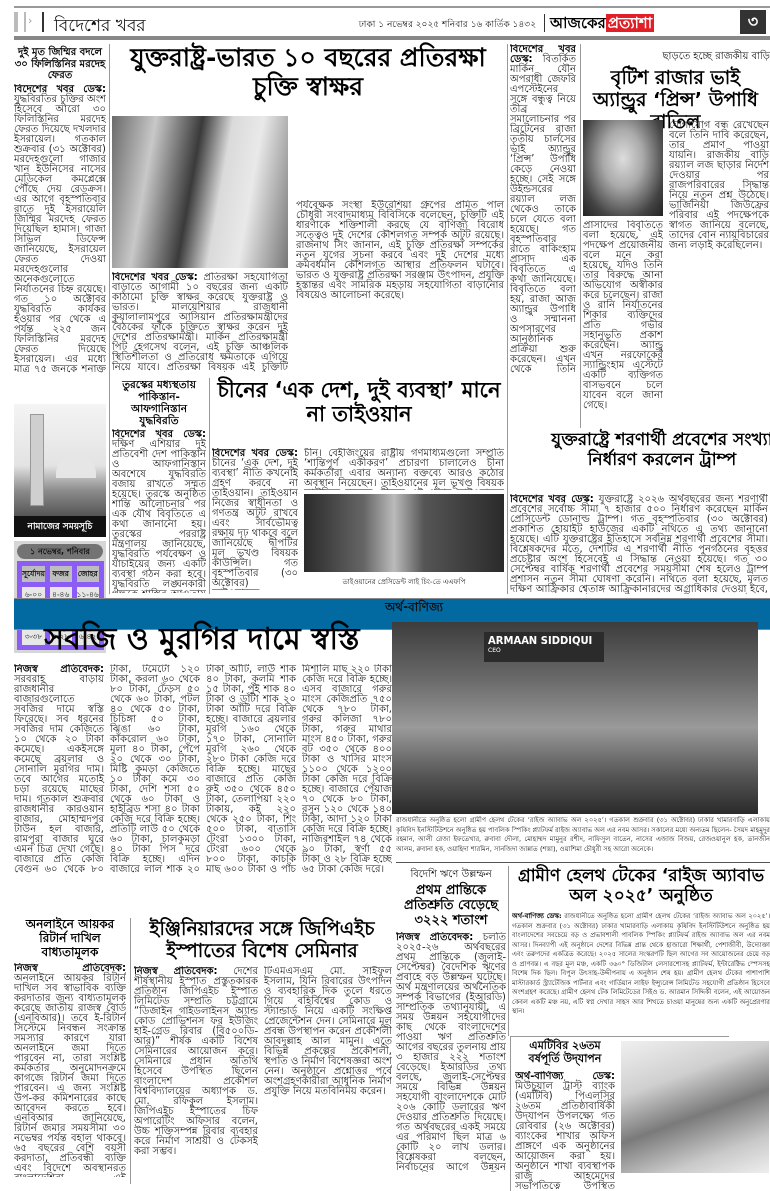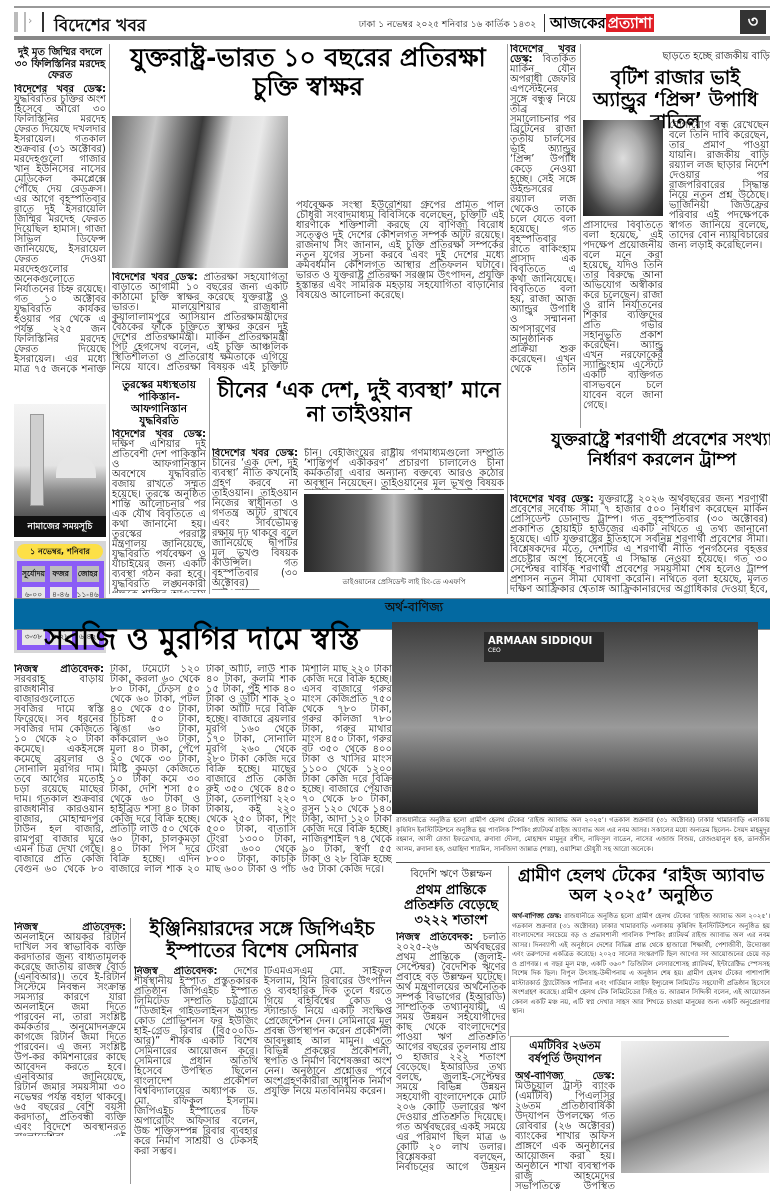--- a/index.html
+++ b/index.html
@@ -13,21 +13,21 @@
   .rule-v { position: absolute; width: 1px; background: #999; }
   .rule-h { position: absolute; height: 1px; background: #999; }
   .caption { font-size: 7px; text-align: center; color: #222; }
 
   
   #hdr-top { left: 14px; top: 6px; width: 756px; height: 2px; background: #999; }
   #hdr { left: 14px; top: 8px; width: 756px; height: 26px; }
   #hdr-mark { left: 0; top: 4px; width: 12px; height: 20px; border-left: 4px solid #bbb; border-right: 2px solid #bbb; }
   #hdr-arrow { left: 14px; top: 6px; font-size: 11px; color: #999; }
   #hdr-sep { left: 28px; top: 4px; width: 2px; height: 20px; background: #333; }
-  #section-title { left: 40px; top: 4px; font-size: 17px; font-weight: bold; }
+  #section-title { left: 40px; top: 4px; font-size: 17px; font-weight: normal; }
   #dateline { left: 272px; top: 9px; font-size: 9px; color: #222; width: 250px; text-align: right; }
   #hdr-sep2 { left: 530px; top: 6px; width: 1px; height: 18px; background: #333; }
   #logo { left: 536px; top: 3px; font-size: 15px; font-weight: bold; text-align: right; }
   #logo .p1 { color: #000; }
   #logo .p2 { color: #fff; background: #e01f26; padding: 0 2px; }
   #page-num { left: 726px; top: 2px; width: 26px; height: 24px; background: #333; color: #fff; font-size: 16px; font-weight: bold; text-align: center; line-height: 24px; }
   #hdr-bottom { left: 14px; top: 36px; width: 756px; height: 4px; background: #888; }
 
   .sec-band { left: 14px; top: 598px; width: 756px; height: 32px; background: #0369a1; border-top: 1px solid #888; border-bottom: 1px solid #888; }
   #sec2-title { left: 340px; top: 0px; font-size: 12px; font-weight: bold; width: 120px; text-align: center; line-height: 16px; }
@@ -61,21 +61,21 @@
   <div class="bodytext" style="height:290px;margin-top:3px;"><b>বিদেশের খবর ডেস্ক:</b><span> যুদ্ধবিরতির চুক্তির অংশ হিসেবে আরো ৩০ ফিলিস্তিনির মরদেহ ফেরত দিয়েছে দখলদার ইসরায়েল। গতকাল শুক্রবার (৩১ অক্টোবর) মরদেহগুলো গাজার খান ইউনিসের নাসের মেডিকেল কমপ্লেক্সে পৌঁছে দেয় রেডক্রস। এর আগে বৃহস্পতিবার রাতে দুই ইসরায়েলি জিম্মির মরদেহ ফেরত দিয়েছিল হামাস। গাজা সিভিল ডিফেন্স জানিয়েছে, ইসরায়েল ফেরত দেওয়া মরদেহগুলোর অনেকগুলোতে নির্যাতনের চিহ্ন রয়েছে। গত ১০ অক্টোবর যুদ্ধবিরতি কার্যকর হওয়ার পর থেকে এ পর্যন্ত ২২৫ জন ফিলিস্তিনির মরদেহ ফেরত দিয়েছে ইসরায়েল। এর মধ্যে মাত্র ৭৫ জনকে শনাক্ত করা সম্ভব হয়েছে। গাজার স্বাস্থ্য মন্ত্রণালয় বলছে, ইসরায়েলি বাহিনী যুদ্ধবিরতি লঙ্ঘন করে হামলা অব্যাহত রেখেছে। বৃহস্পতিবার দিনগত রাতে দক্ষিণ গাজায় ইসরায়েলি হামলায় অন্তত ৩ জন নিহত হয়েছে। গাজা সিটির শুজাইয়া এলাকায় সেনারা গুলি চালিয়েছে বলেও জানানো হয়েছে। যুদ্ধবিরতির পর থেকে ইসরায়েলি হামলায় এ পর্যন্ত ২১১ জন ফিলিস্তিনি নিহত হয়েছে।</span></div>
 </div>
 
 <div class="abs" style="left:14px;top:404px;width:92px;height:188px;">
   <div class="photo" style="height:112px;background:linear-gradient(180deg,#f4f4f4 0%,#e3e3e3 55%,#8a8a8a 78%,#555 100%);position:relative;">
     <div style="position:absolute;left:16px;top:10px;width:14px;height:92px;background:#cfcfcf;border:1px solid #999;"></div>
     <div style="position:absolute;left:42px;top:50px;width:40px;height:24px;background:#e6e6e6;border-radius:20px 20px 0 0;"></div>
   </div>
   <div style="background:#111;color:#fff;font-size:9px;font-weight:bold;text-align:center;padding:3px 0;">নামাজের সময়সূচি</div>
   <div style="background:#d6d6d6;padding:3px;margin-top:4px;">
-    <div style="background:#fde047;border-radius:8px;font-size:8px;text-align:center;font-weight:bold;padding:1px 0;margin-bottom:2px;">১ নভেম্বর, শনিবার</div>
+    <div style="background:#737373;border-radius:8px;font-size:8px;text-align:center;font-weight:bold;padding:1px 0;margin-bottom:2px;">১ নভেম্বর, শনিবার</div>
     <table class="prayer-tbl">
       <tbody>
           <tr class="h">
             <td>সূর্যোদয়</td>
             <td>ফজর</td>
             <td>জোহর</td>
           </tr>
       <tr class="v">
             <td>৬-০০</td>
             <td>৪-৪৬</td>
@@ -156,19 +156,20 @@
 <div class="abs hl" style="left:512px;top:866px;width:258px;font-size:17px;">গ্রামীণ হেলথ টেকের ‘রাইজ অ্যাবাভ অল ২০২৫’ অনুষ্ঠিত</div>
 <div class="abs bodytext" style="left:512px;top:912px;width:258px;height:122px;font-size:6.6px;line-height:9.5px;"><b>অর্থ-বাণিজ্য ডেস্ক:</b><span> রাজধানীতে অনুষ্ঠিত হলো গ্রামীণ হেলথ টেকের ‘রাইজ অ্যাবাভ অল ২০২৫’। গতকাল শুক্রবার (৩১ অক্টোবর) ঢাকার খামারবাড়ি এলাকায় কৃষিবিদ ইনস্টিটিউশনে অনুষ্ঠিত হয় বাংলাদেশের সবচেয়ে বড় ও প্রভাবশালী পাবলিক স্পিকিং প্ল্যাটফর্ম রাইজ অ্যাবাভ অল এর নবম আসর। দিনব্যাপী এই অনুষ্ঠানে দেশের বিভিন্ন প্রান্ত থেকে হাজারো শিক্ষার্থী, পেশাজীবী, উদ্যোক্তা এবং তরুণদের একত্রিত করেছে। ২০২৫ সালের সংস্করণটি ছিল আগের সব আয়োজনের চেয়ে বড় ও প্রাণবন্ত। এ বছর মূল মঞ্চ, একটি ৩৬০° ডিজিটাল লেসারশোসহ প্ল্যাটফর্ম, ইন্টারেক্টিভ স্পেসসহ বিশেষ দিক ছিল। বিপুল উৎসাহ-উদ্দীপনায় এ অনুষ্ঠান শেষ হয়। গ্রামীণ হেলথ টেকের পাশাপাশি মাস্টারকার্ড স্ট্র্যাটেজিক পার্টনার এবং গার্ডিয়ান লাইফ ইন্স্যুরেন্স লিমিটেড সহযোগী প্রতিষ্ঠান হিসেবে অংশগ্রহণ করেছে। গ্রামীণ হেলথ টেক লিমিটেডের সিইও ড. আরমান সিদ্দিকী বলেন, এই আয়োজন কেবল একটি মঞ্চ নয়, এটি স্বপ্ন দেখার সাহস আর শিখতে চাওয়া মানুষের জন্য একটি অনুপ্রেরণার স্থান।</span></div>
 
 <div class="abs box" style="left:510px;top:1036px;width:219px;height:155px;border-top:1px solid #999;border-left:1px solid #999;border-right:none;border-bottom:none;">
   <div class="hl" style="position:absolute;left:4px;top:3px;width:100px;font-size:11px;">এমটিবির ২৬তম বর্ষপূর্তি উদ্‌যাপন</div>
   <div class="bodytext" style="position:absolute;left:4px;top:34px;width:100px;height:118px;"><b>অর্থ-বাণিজ্য ডেস্ক:</b><span> মিউচুয়াল ট্রাস্ট ব্যাংক (এমটিবি) পিএলসির ২৬তম প্রতিষ্ঠাবার্ষিকী উদ্‌যাপন উপলক্ষ্যে গত রোববার (২৬ অক্টোবর) ব্যাংকের শাখার অফিস প্রাঙ্গণে এক অনুষ্ঠানের আয়োজন করা হয়। অনুষ্ঠানে শাখা ব্যবস্থাপক রাজু আহমেদের সভাপতিত্বে উপস্থিত ছিলেন ব্যাংকের কর্মকর্তা-কর্মচারীবৃন্দ, আমন্ত্রিত অতিথি ও গ্রাহকরা। আমন্ত্রিত অতিথিদের মধ্যে ছিলেন মামুন রানা, মিঠুন রায়, আলমগীর বিন জাহিদ, মোঃ শরিফুল ইসলাম, সাকিনা ইয়াসমিন, কাজল মাহমুদ, শাকাত হোসাইন, সিরাজুল হোসাইন প্রমুখ।</span></div>
   <div class="photo" style="position:absolute;left:110px;top:4px;width:148px;height:132px;background:linear-gradient(160deg,#f0f0f0 0%,#cfcfcf 30%,#7a7a7a 55%,#c9c9c9 80%,#eee 100%);"></div>
 </div>
 
 <div class="abs" style="left:14px;top:918px;width:112px;">
+  <div class="hl" style="font-size:12px;">অনলাইনে আয়কর রিটার্ন দাখিল বাধ্যতামূলক</div>
   <div class="bodytext" style="height:214px;margin-top:4px;"><b>নিজস্ব প্রতিবেদক:</b><span> অনলাইনে আয়কর রিটার্ন দাখিল সব স্বাভাবিক ব্যক্তি করদাতার জন্য বাধ্যতামূলক করেছে জাতীয় রাজস্ব বোর্ড (এনবিআর)। তবে ই-রিটার্ন সিস্টেমে নিবন্ধন সংক্রান্ত সমস্যার কারণে যারা অনলাইনে জমা দিতে পারবেন না, তারা সংশ্লিষ্ট কর্মকর্তার অনুমোদনক্রমে কাগজে রিটার্ন জমা দিতে পারবেন। এ জন্য সংশ্লিষ্ট উপ-কর কমিশনারের কাছে আবেদন করতে হবে। এনবিআর জানিয়েছে, রিটার্ন জমার সময়সীমা ৩০ নভেম্বর পর্যন্ত বহাল থাকবে। ৬৫ বছরের বেশি বয়সী করদাতা, প্রতিবন্ধী ব্যক্তি এবং বিদেশে অবস্থানরত বাংলাদেশিরা এই বাধ্যবাধকতার বাইরে থাকবেন। ই-রিটার্নের মাধ্যমে ইতিমধ্যে পাঁচ লাখের বেশি রিটার্ন জমা পড়েছে।</span></div>
 </div>
 <div class="rule-v" style="left:130px;top:918px;height:266px;"></div>
 
 <div class="abs hl" style="left:134px;top:918px;width:256px;font-size:19px;">ইঞ্জিনিয়ারদের সঙ্গে জিপিএইচ ইস্পাতের বিশেষ সেমিনার</div>
 <div class="abs bodytext" style="left:134px;top:966px;width:124px;height:218px;"><b>নিজস্ব প্রতিবেদক:</b><span> দেশের শীর্ষস্থানীয় ইস্পাত প্রস্তুতকারক প্রতিষ্ঠান জিপিএইচ ইস্পাত লিমিটেড সম্প্রতি চট্টগ্রামে “ডিজাইন গাইডলাইনস অ্যান্ড কোড প্রোভিশনস ফর ইউজিং হাই-গ্রেড রিবার (বি৫০০ডি-আর)” শীর্ষক একটি বিশেষ সেমিনারের আয়োজন করে। সেমিনারে প্রধান অতিথি হিসেবে উপস্থিত ছিলেন বাংলাদেশ প্রকৌশল বিশ্ববিদ্যালয়ের অধ্যাপক ড. মো. রফিকুল ইসলাম। জিপিএইচ ইস্পাতের চিফ অপারেটিং অফিসার বলেন, উচ্চ শক্তিসম্পন্ন রিবার ব্যবহার করে নির্মাণ সাশ্রয়ী ও টেকসই করা সম্ভব।</span></div>
 <div class="abs bodytext" style="left:264px;top:966px;width:128px;height:218px;">টিএমএসএম মো. সাইফুল ইসলাম, যিনি রিবারের উৎপাদন ও ব্যবহারিক দিক তুলে ধরতে গিয়ে বহির্বিশ্বের কোড ও স্ট্যান্ডার্ড নিয়ে একটি সংক্ষিপ্ত প্রেজেন্টেশন দেন। সেমিনারে মূল প্রবন্ধ উপস্থাপন করেন প্রকৌশলী আবদুল্লাহ আল মামুন। এতে বিভিন্ন প্রকল্পের প্রকৌশলী, স্থপতি ও নির্মাণ বিশেষজ্ঞরা অংশ নেন। অনুষ্ঠানে প্রশ্নোত্তর পর্বে অংশগ্রহণকারীরা আধুনিক নির্মাণ প্রযুক্তি নিয়ে মতবিনিময় করেন।</div>
 
 </body></html>

